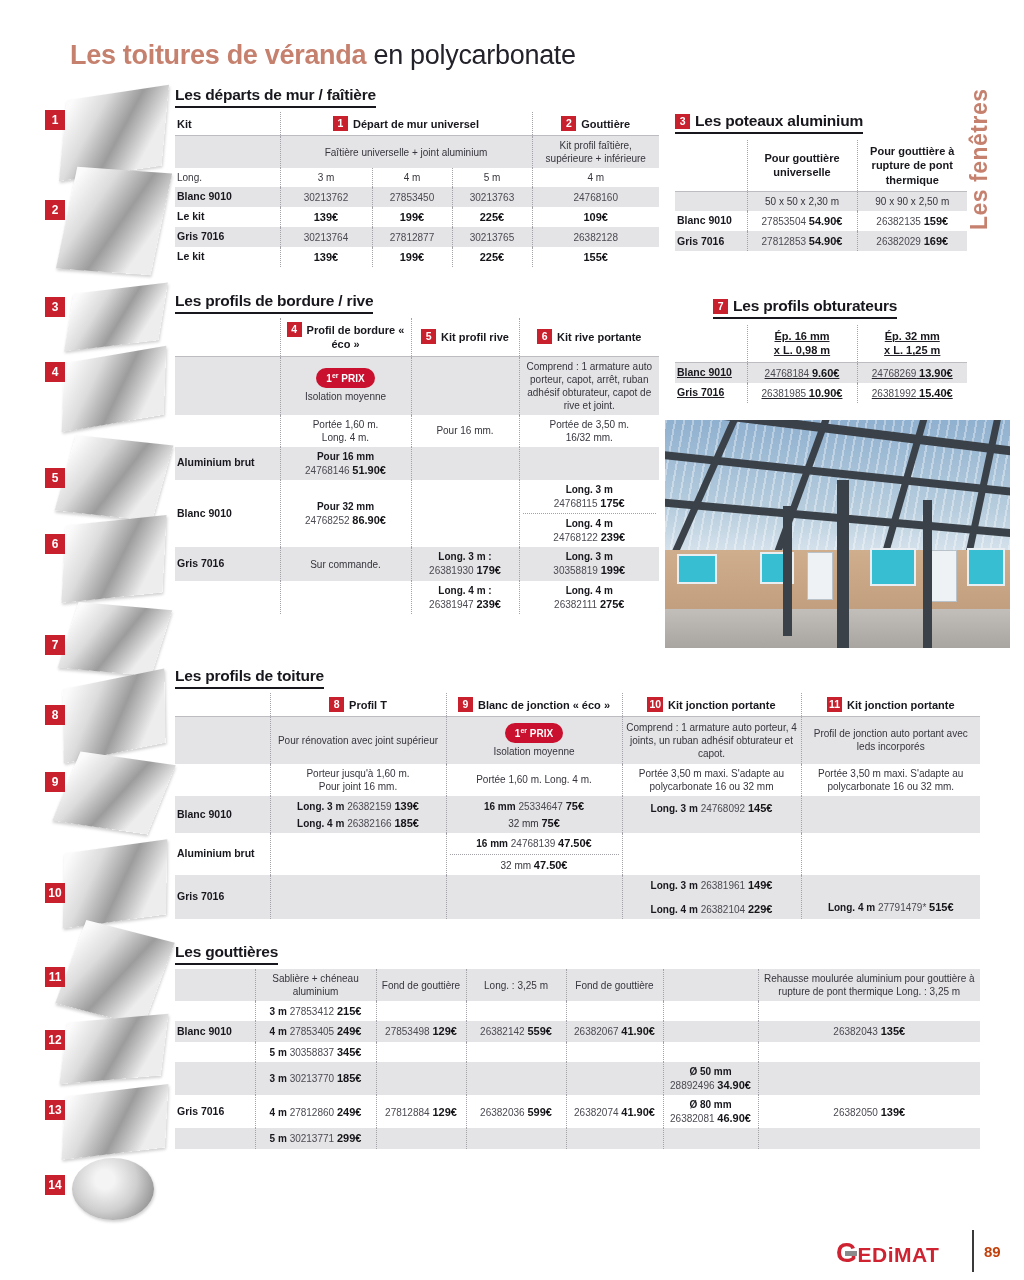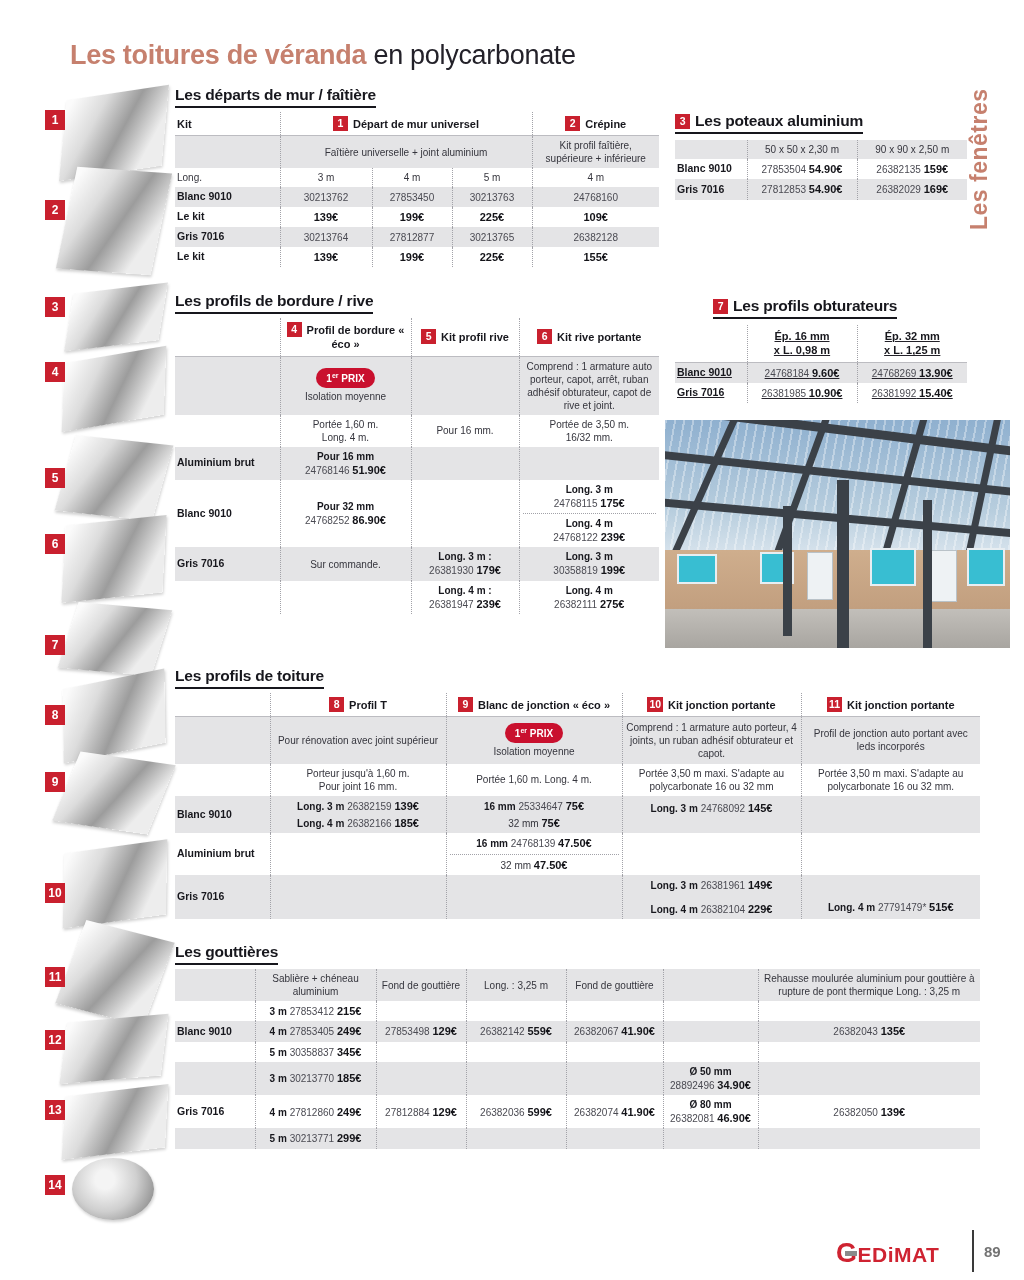--- a/index.html
+++ b/index.html
@@ -66,21 +66,21 @@
   .photo .ground { position:absolute; left:0; top:83%; width:100%; height:17%;
       background:linear-gradient(180deg,#c2bfba,#a8a5a0); }
 
   
   .brand { position:absolute; left:836px; top:1238px; font-weight:bold; color:#cf2331;
       font-size:21px; letter-spacing:0.5px; }
   .brand .g { font-size:27px; }
   .brand .gbar { display:inline-block; width:12px; height:5px; background:#8a8a8a;
       margin-left:-13px; margin-right:1px; vertical-align:6px; }
   .pg-divider { position:absolute; left:972px; top:1230px; width:2px; height:42px; background:#3a3a3a; }
-  .pg-num { position:absolute; left:984px; top:1243px; font-weight:bold; font-size:15px; color:#737373; }
+  .pg-num { position:absolute; left:984px; top:1243px; font-weight:bold; font-size:15px; color:#c2410c; }
 </style>
 </head>
 <body>
 
 <div class="page">
 
   <div class="page-title">
     <span class="accent">Les toitures de véranda</span><span class="rest"> en polycarbonate</span>
   </div>
 
@@ -124,21 +124,21 @@
           <col style="width:105px">
           <col style="width:92px">
           <col style="width:80px">
           <col style="width:80px">
           <col style="width:127px">
         </colgroup>
       <tbody>
           <tr class="hdr">
         <td>Kit</td>
         <td colspan="3"><span class="badge">1</span><span>Départ de mur universel</span></td>
-        <td><span class="badge">2</span><span>Crépine</span></td>
+        <td><span class="badge">2</span><span>Gouttière</span></td>
       </tr>
       <tr class="gray">
         <td></td>
         <td colspan="3" class="normal">Faîtière universelle + joint aluminium</td>
         <td class="normal">Kit profil faîtière, supérieure + inférieure</td>
       </tr>
       <tr>
         <td class="normal">Long.</td>
         <td>3 m</td>
         <td>4 m</td>
@@ -181,20 +181,25 @@
     <span class="txt"><span class="badge">3</span><span>Les poteaux aluminium</span></span>
   </div>
   <div class="tblwrap" style="left:675px;top:140px;width:292px;">
     <table class="tbl">
       <colgroup>
           <col style="width:72px">
           <col style="width:110px">
           <col style="width:110px">
         </colgroup>
       <tbody>
+          <tr class="hdr">
+        <td></td>
+        <td>Pour gouttière universelle</td>
+        <td>Pour gouttière à rupture de pont thermique</td>
+      </tr>
       <tr class="gray">
         <td></td>
         <td class="normal">50 x 50 x 2,30 m</td>
         <td class="normal">90 x 90 x 2,50 m</td>
       </tr>
       <tr>
         <td>Blanc 9010</td>
         <td><span class="ref">27853504</span> <span class="price">54.90€</span></td>
         <td><span class="ref">26382135</span> <span class="price">159€</span></td>
       </tr>

